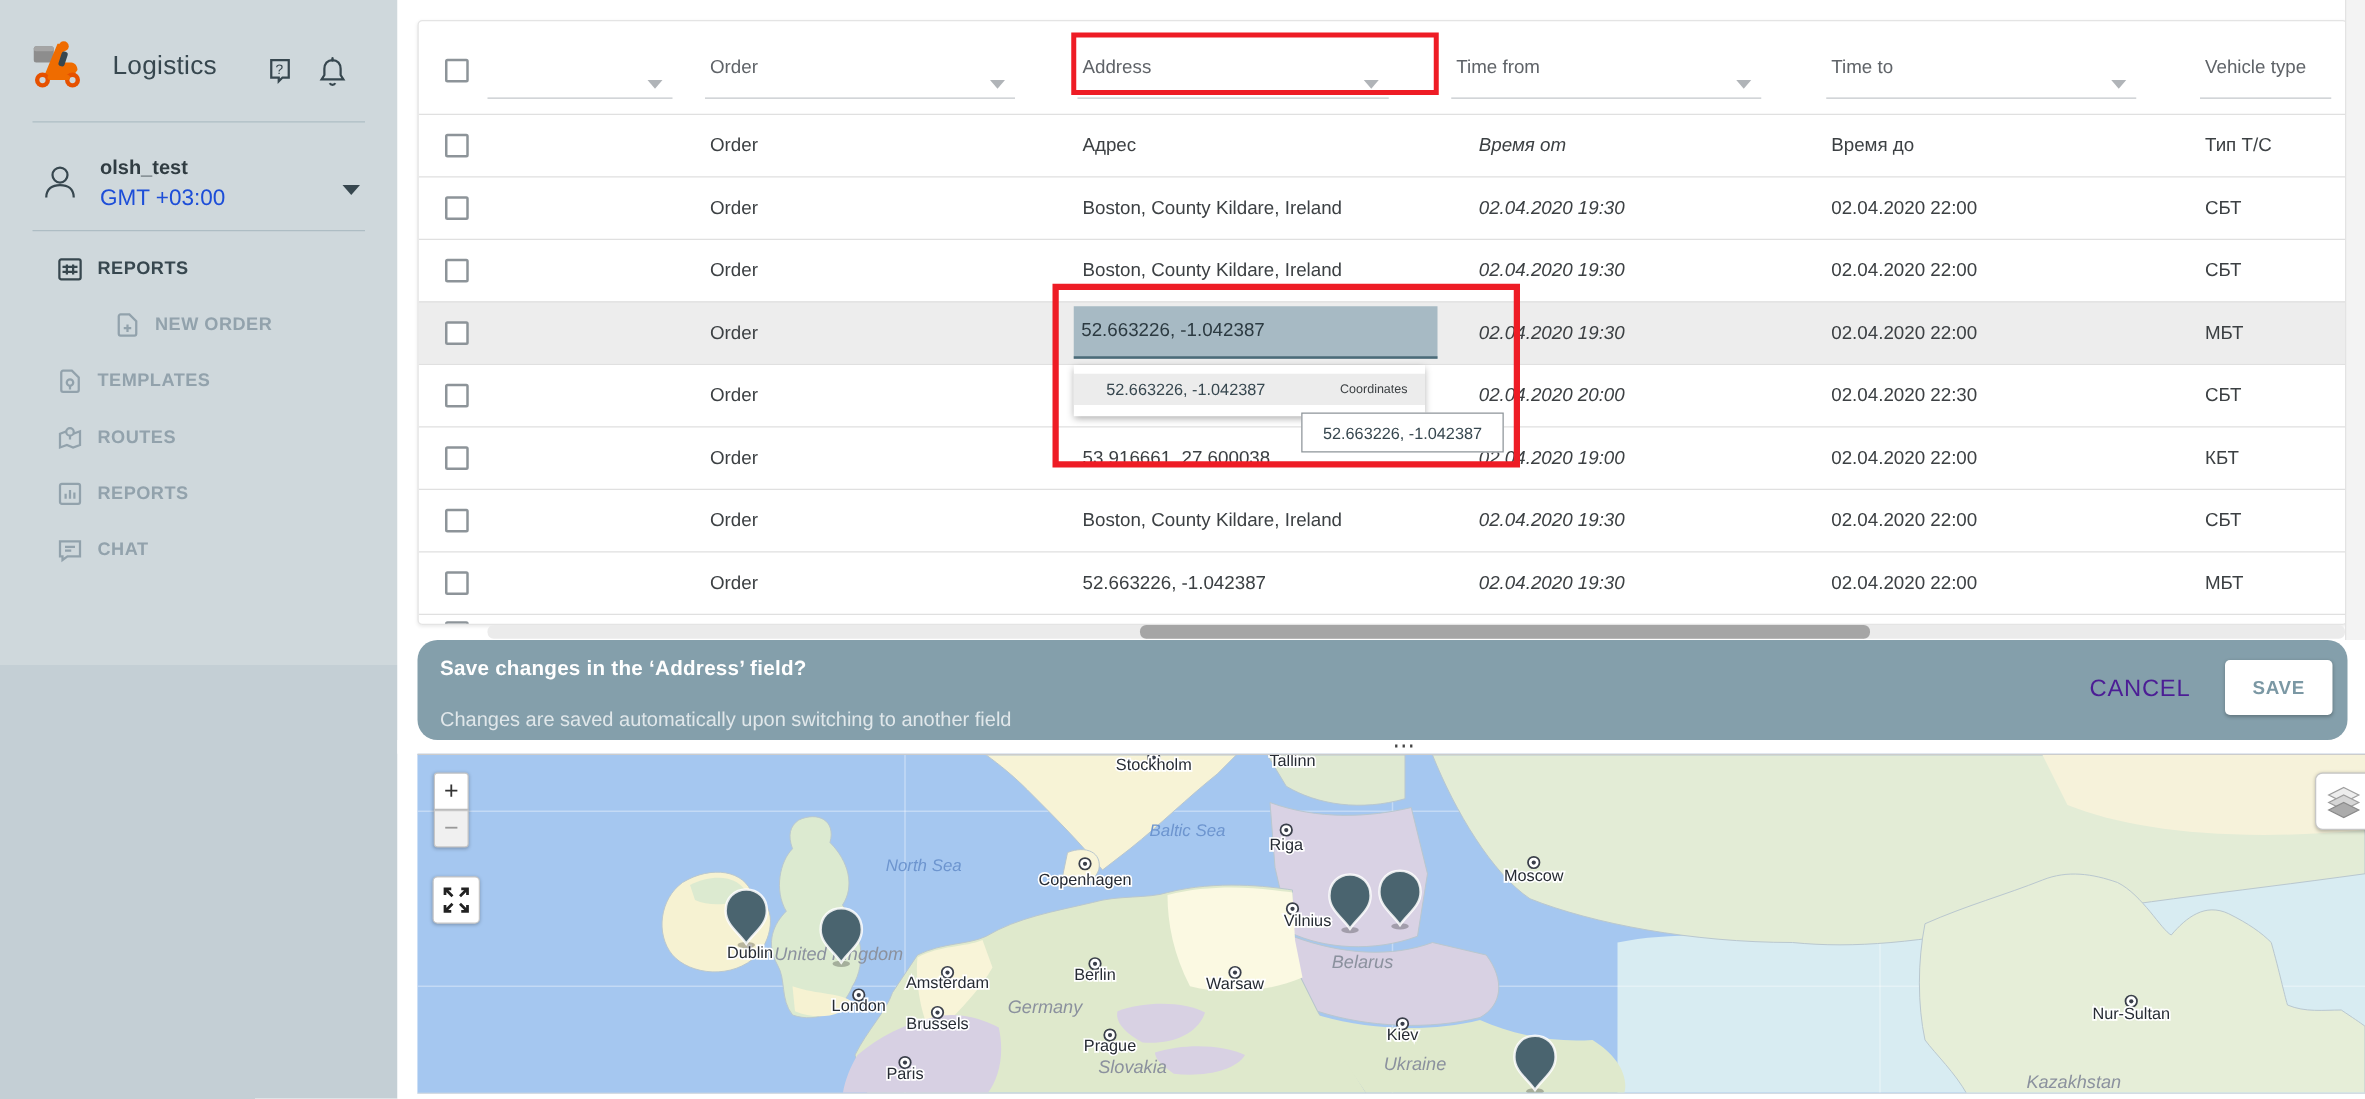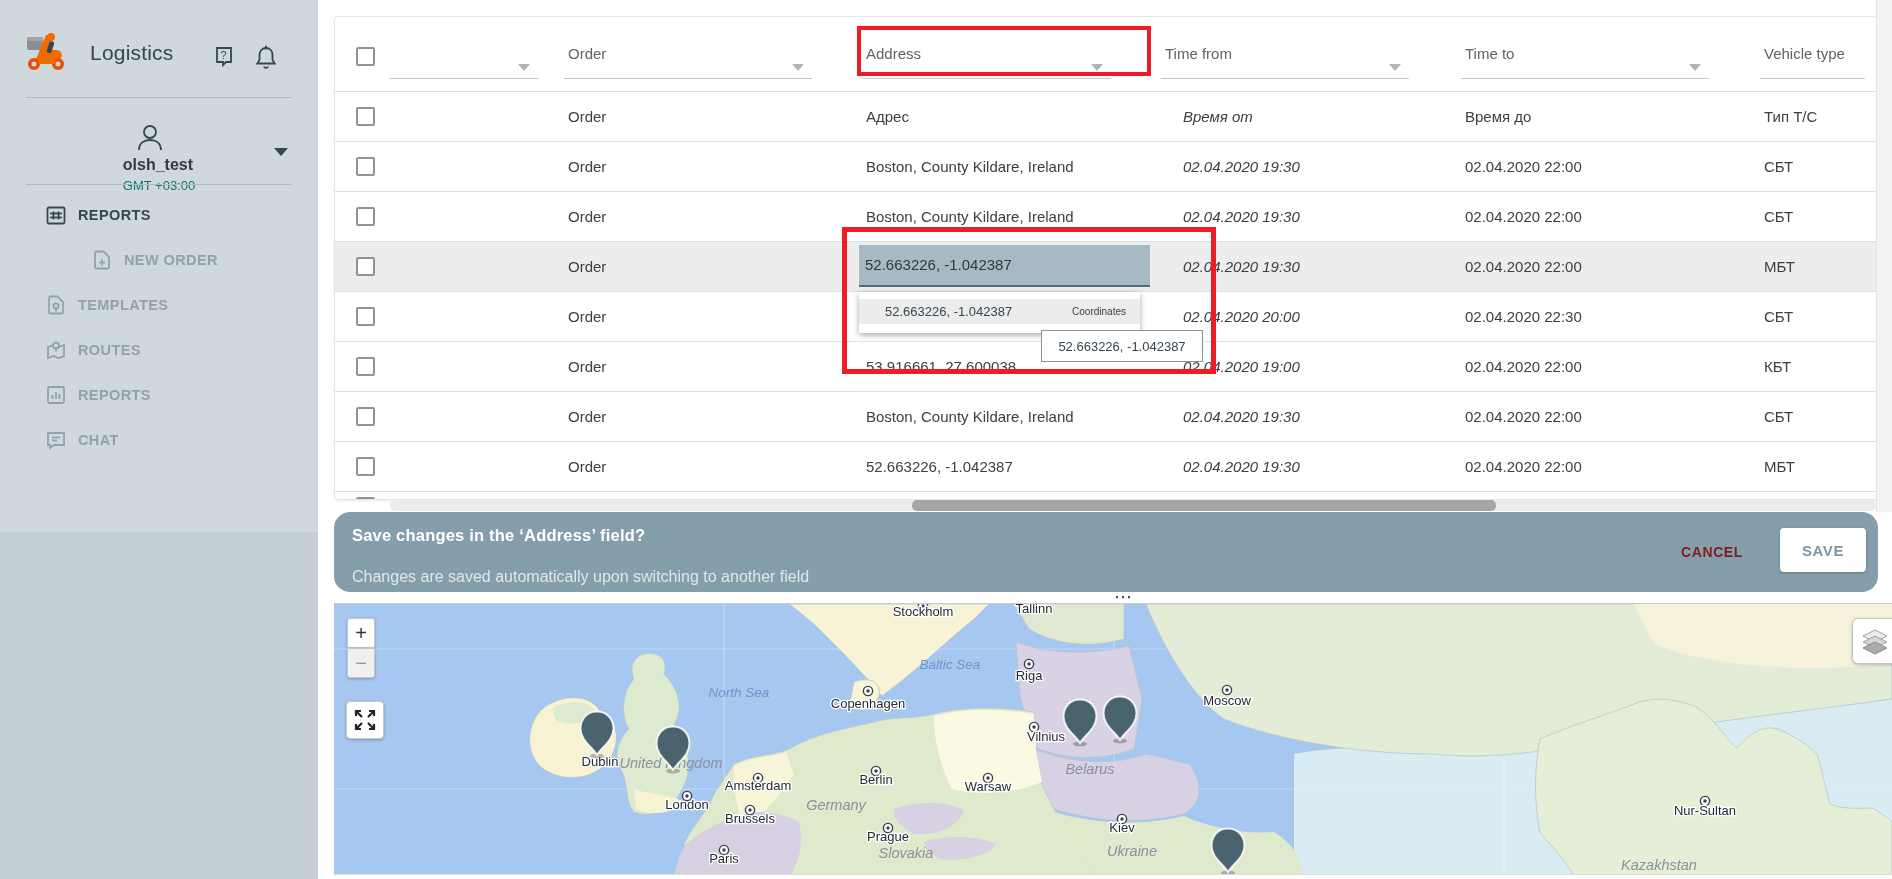--- a/index.html
+++ b/index.html
@@ -8,24 +8,24 @@
   .app { position:relative; width:1892px; height:879px; }
 
   
   .sidebar { position:absolute; left:0; top:0; width:318px; height:532px; background:#cfd8dc; }
   .sidebar-lower { position:absolute; left:0; top:532px; width:318px; height:347px; background:#c4cfd5; }
   .brand-row { position:absolute; left:24px; top:30px; width:270px; height:46px; display:flex; align-items:center; }
   .brand-title { font-size:21px; color:#37474f; margin-left:22px; letter-spacing:.2px; }
   .top-icons { position:absolute; right:40px; top:44px; display:flex; gap:16px; color:#37474f; }
   .top-icons svg { display:block; }
   .sb-divider { position:absolute; left:26px; width:266px; height:1px; background:#aebdc4; }
-  .user-row { position:absolute; left:34px; top:122px; width:250px; height:50px; display:flex; align-items:center; cursor:pointer;flex-direction:column; }
+  .user-row { position:absolute; left:34px; top:122px; width:250px; height:50px; display:flex; align-items:center; cursor:pointer; }
   .user-icon { color:#37474f; margin-right:18px; }
   .user-name { font-size:16px; font-weight:bold; color:#303c42; }
-  .user-tz { font-size:13px; color:#0f766e; margin-top:4px; }
+  .user-tz { font-size:18px; color:#1d4ed8; margin-top:4px; }
   .user-caret { position:absolute; right:30px; top:26px; width:0; height:0;
     border-left:7px solid transparent; border-right:7px solid transparent; border-top:8px solid #37474f; }
   .nav { position:absolute; left:0; top:192px; width:318px; }
   .nav-item { height:45px; display:flex; align-items:center; color:#92a2ac; cursor:pointer; }
   .nav-item .nico { width:24px; height:24px; margin-left:44px; margin-right:10px; flex:0 0 24px; }
   .nav-item.indent .nico { margin-left:90px; }
   .nav-item .nlabel { font-size:14.5px; font-weight:bold; letter-spacing:.4px; }
   .nav-item.active { color:#37474f; }
 
   
@@ -83,21 +83,21 @@
   .redbox { position:absolute; border:4px solid #ee1c25; z-index:9; pointer-events:none; }
   .redbox1 { left:539px; top:26px; width:294px; height:50px; }
   .redbox2 { left:524px; top:227px; width:374px; height:147px; border-width:5px; }
 
   
   .save-bar { position:absolute; left:16px; top:512px; width:1544px; height:80px; background:#849fab;
     border-radius:16px; color:#fff; }
   .save-title { position:absolute; left:18px; top:14px; font-size:16.5px; font-weight:bold; letter-spacing:.2px; }
   .save-sub { position:absolute; left:18px; top:56px; font-size:16px; color:rgba(255,255,255,.75); }
   .cancel-btn { position:absolute; left:1332px; top:26px; width:92px; height:28px; background:none; border:none;
-    color:#7f1d1d; font-weight:bold; font-size:14px; letter-spacing:.6px; cursor:pointer;
+    color:#4c1d95; font-weight:normal; font-size:19px; letter-spacing:.6px; cursor:pointer;
     font-family:"Liberation Sans","DejaVu Sans",sans-serif; }
   .save-btn { position:absolute; left:1446px; top:16px; width:86px; height:44px; background:#fff; border:none;
     border-radius:4px; color:#7b98a4; font-weight:bold; font-size:15px; letter-spacing:.6px; cursor:pointer;
     box-shadow:0 1px 3px rgba(0,0,0,.25); font-family:"Liberation Sans","DejaVu Sans",sans-serif; }
 
   
   .splitter { position:absolute; left:0; top:592px; width:1574px; height:11px; background:#fff; }
   .splitter .dots { position:absolute; left:796px; top:-6px; font-size:18px; color:#444; letter-spacing:1px; cursor:row-resize; }
 
   

